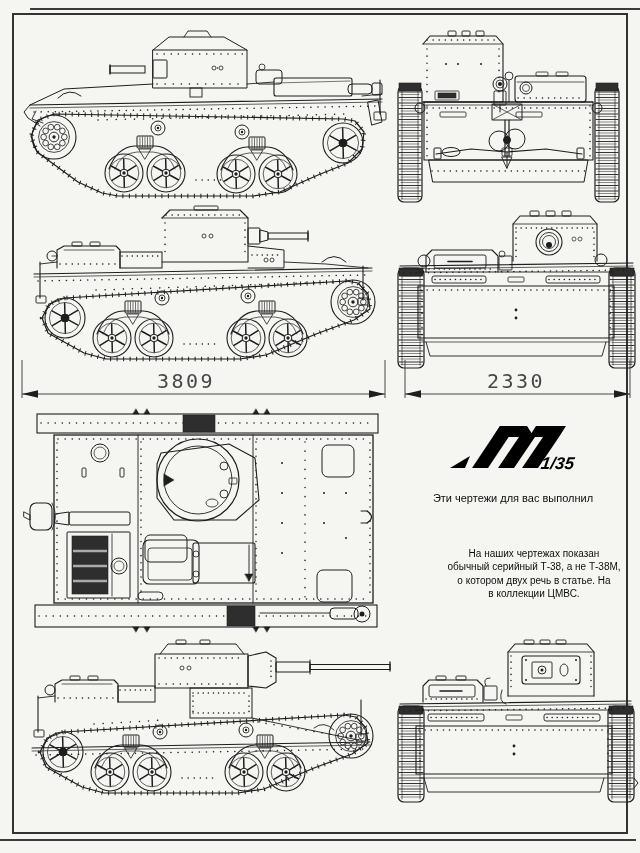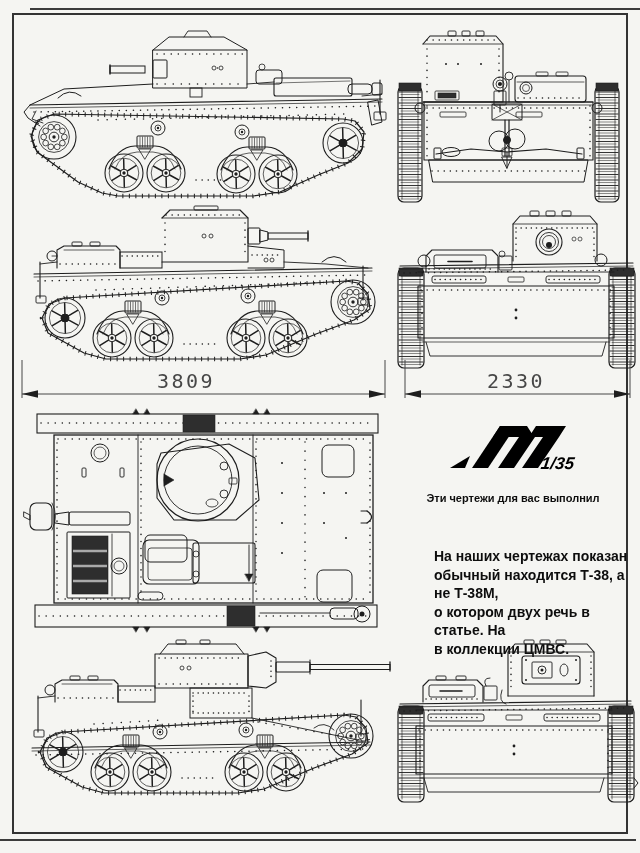--- a/index.html
+++ b/index.html
@@ -3,23 +3,23 @@
 <meta charset="utf-8">
 <style>
   html,body{margin:0;padding:0;background:#e8e8e6;}
   .page{position:relative;width:640px;height:853px;background:#f5f5f2;overflow:hidden;
         font-family:"Liberation Sans",sans-serif;color:#111;}
   .page svg{position:absolute;overflow:visible;}
   .scan-edge{position:absolute;background:#3c3c3c;height:2px;}
   .frame{position:absolute;left:12px;top:13px;width:612px;height:817px;border:2px solid #333;}
   .dim-text{font-family:"DejaVu Sans Mono",monospace;fill:#474747;letter-spacing:2.5px;}
   .credit{position:absolute;left:408px;top:491px;width:210px;text-align:center;
-          font-weight:700;font-size:11px;line-height:1.3;color:#0d0d0d;}
-  .note{position:absolute;left:434px;top:547px;width:200px;font-weight:700;font-size:14px;
-        line-height:1.33;color:#0d0d0d;}
+          font-weight:400;font-size:11px;line-height:1.3;color:#0d0d0d;}
+  .note{position:absolute;left:434px;top:547px;width:200px;font-weight:400;font-size:10px;
+        line-height:1.33;color:#0d0d0d;text-align:center;}
   .logo{position:absolute;left:448px;top:420px;width:132px;height:54px;}
   .logo-scale{position:absolute;right:6px;bottom:0px;font-weight:700;font-style:italic;
               font-size:17px;color:#000;transform:skewX(-8deg);}
 </style>
 </head>
 <body>
 
 <div class="page">
 
   <div class="scan-edge" style="left:30px;top:8px;width:610px;"></div>
@@ -657,21 +657,21 @@
     </svg>
     <span class="logo-scale">1/35</span>
   </div>
 
   <div class="credit">
     <div>Эти чертежи для вас выполнил</div>
   </div>
 
   <div class="note">
     <div>На наших чертежах показан</div>
-    <div>обычный находится Т-38, а не Т-38М,</div>
+    <div>обычный серийный Т-38, а не Т-38М,</div>
     <div>о котором двух речь в статье. На</div>
     <div>в коллекции ЦМВС.</div>
   </div>
 
   <svg style="left:14px;top:636px" width="392" height="216" viewBox="0 0 392 216" aria-label="side view with 20-mm TNSh gun">
       <path d="M49,96L33,102L26,116L32,131L68,151L90,157L224,157L250,153L300,132L338,118L354,107L352,92L342,81L330,79Z" stroke="#1e1e1e" stroke-width="4.5" fill="none" stroke-dasharray="1 5.5" stroke-linejoin="round"></path>
       <path d="M49,96L33,102L26,116L32,131L68,151L90,157L224,157L250,153L300,132L338,118L354,107L352,92L342,81L330,79Z" stroke="#1e1e1e" stroke-width="1.2" fill="none" stroke-linejoin="round" stroke-linecap="round"></path>
       <circle cx="49" cy="116" r="20" stroke="#1e1e1e" stroke-width="1.1" fill="none"></circle>
       <circle cx="49" cy="116" r="15.600000000000001" stroke="#1e1e1e" stroke-width="0.7" fill="none"></circle>
       <line x1="52.86136327231764" y1="118.1094723698585" x2="61.98822191597752" y2="123.09549797134221" stroke="#1e1e1e" stroke-width="1.5" stroke-linecap="round"></line>

